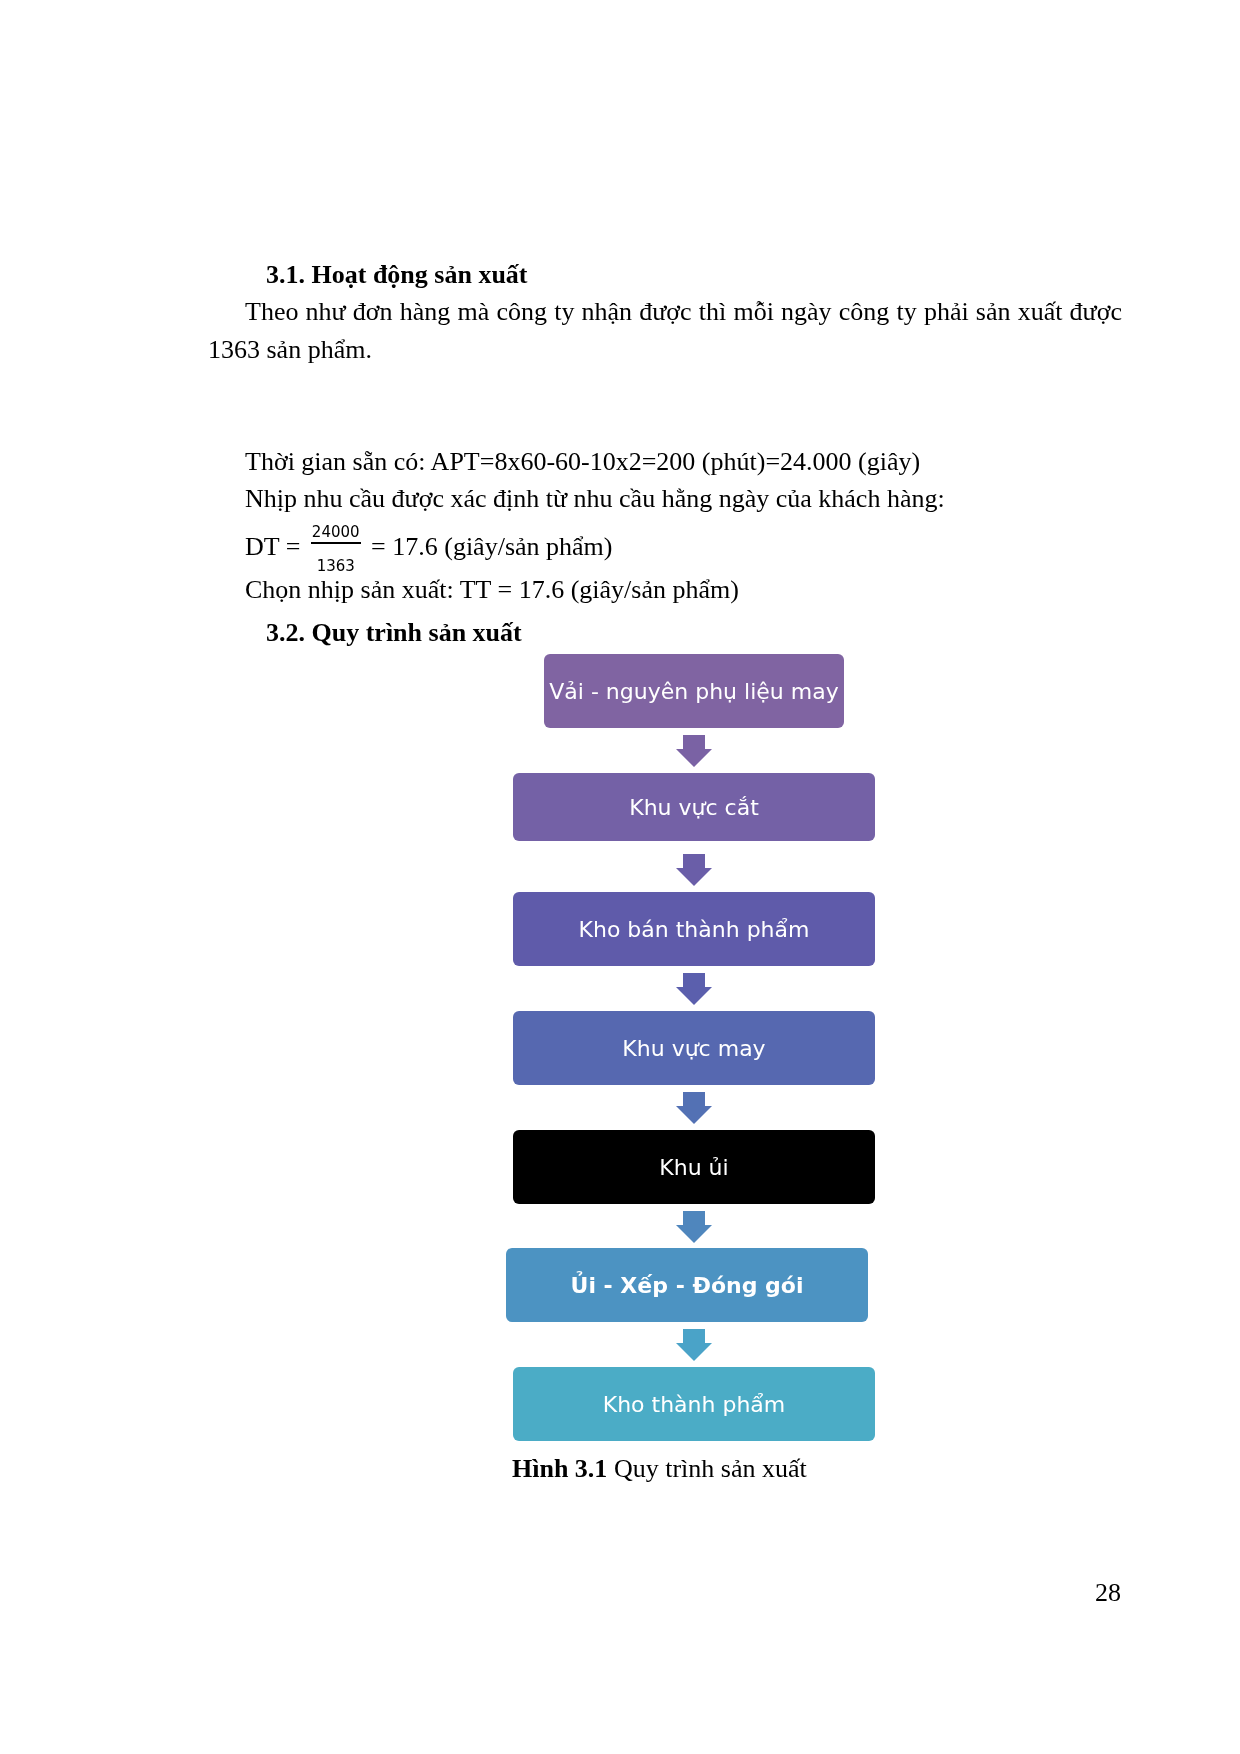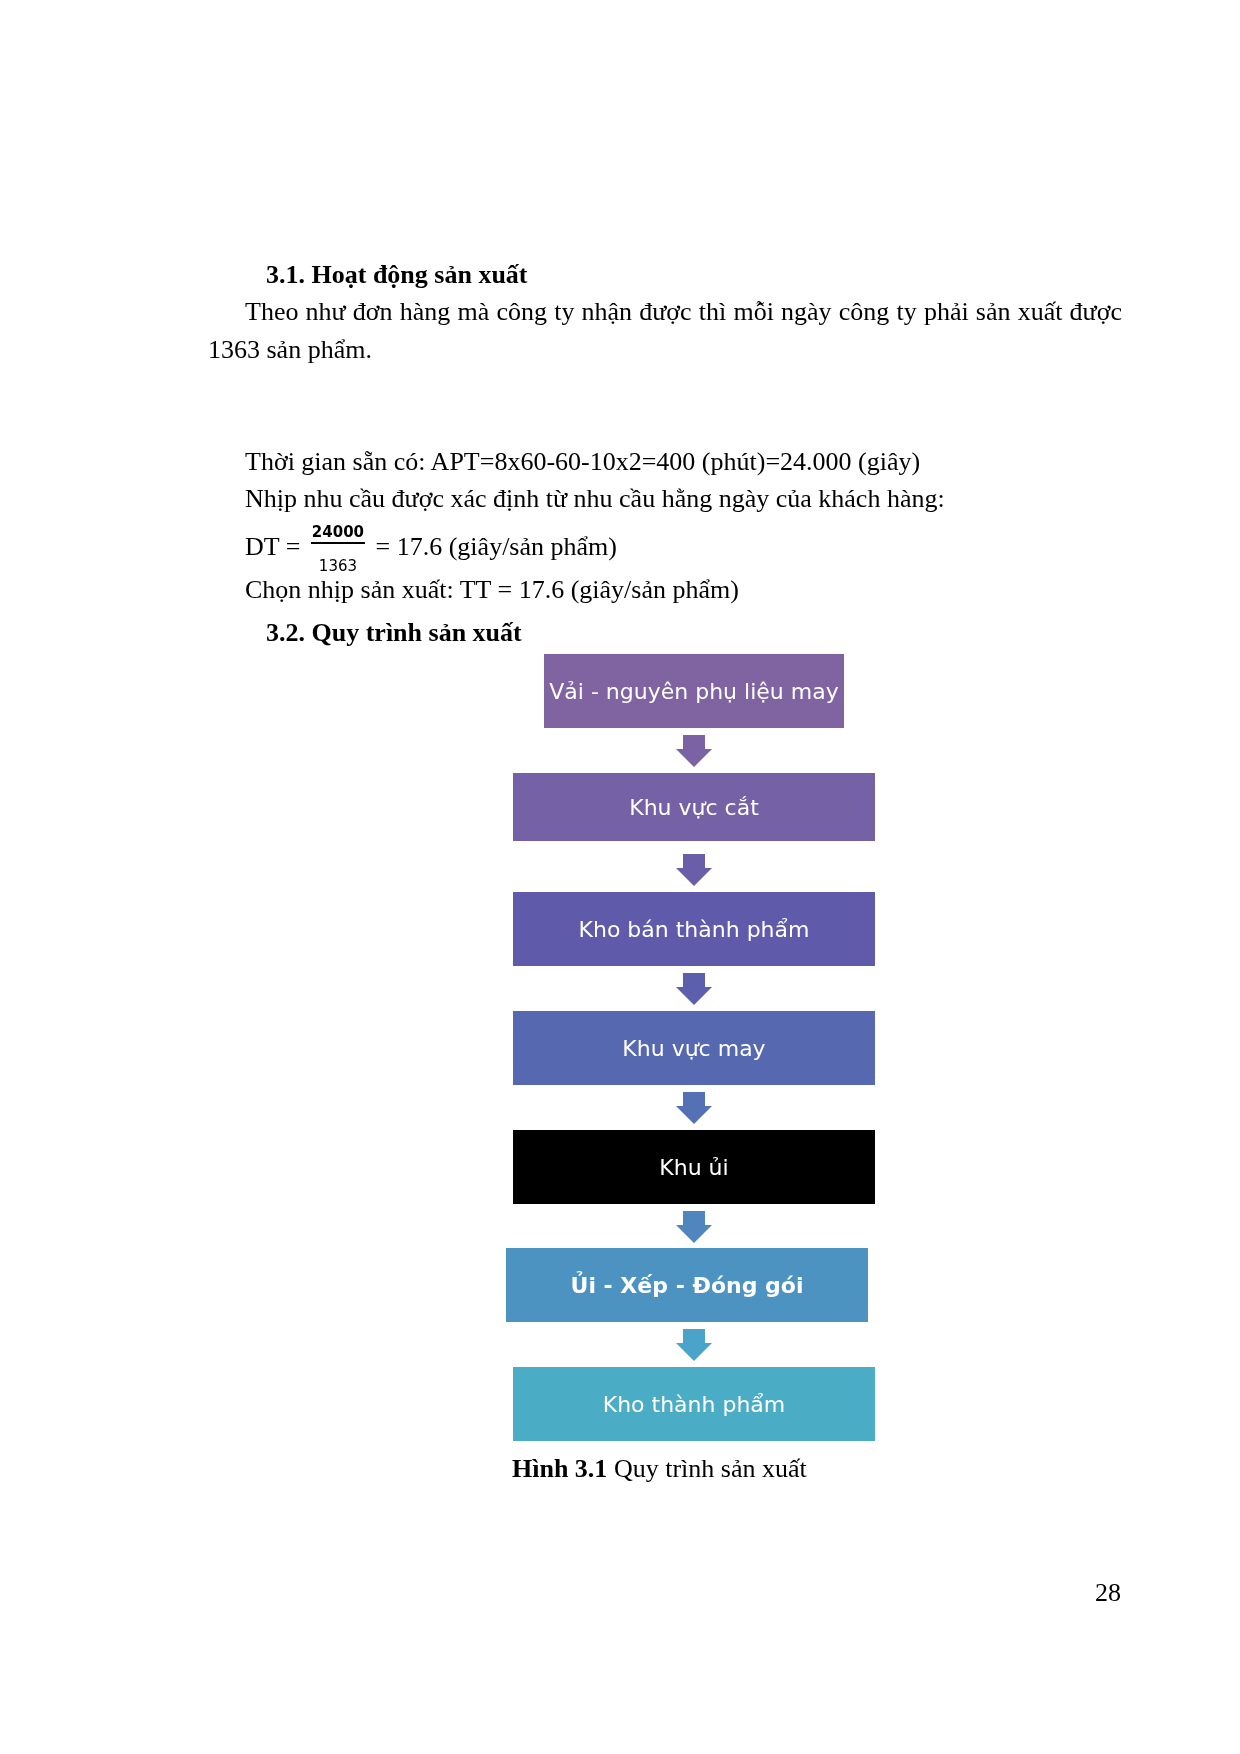--- a/index.html
+++ b/index.html
@@ -9,41 +9,41 @@
     .title { position: absolute; left: 208px; width: 914px; text-align: center;
              font-weight: bold; font-size: 26px; line-height: 37px; top: 178px;
              letter-spacing: 0.2px; }
     .h2 { position: absolute; left: 266px; font-weight: bold; font-size: 26px; line-height: 37px; }
     .para { position: absolute; left: 208px; width: 914px; font-size: 26px; line-height: 37.5px;
             text-align: justify; }
     .indent { text-indent: 37px; }
     .line { position: absolute; left: 245px; font-size: 26px; line-height: 37.5px; white-space: nowrap; }
     .frac { display: inline-block; vertical-align: middle; text-align: center; margin: 0 4px;
             font-family: "DejaVu Sans", sans-serif; font-size: 15px; line-height: 17px; }
-    .frac .num { display: block; border-bottom: 2px solid #000; padding: 0 1px 1px; font-weight: bold; }
+    .frac .num { display: block; border-bottom: 2px solid #000; padding: 0 1px 1px; }
     .frac .den { display: block; padding-top: 14px; }
-    .box { position: absolute; border-radius: 0; color: #ffffff;
+    .box { position: absolute; border-radius: 6px; color: #ffffff;
            font-family: "DejaVu Sans", "Liberation Sans", sans-serif; font-size: 22px;
            display: flex; align-items: center; justify-content: center; }
     .arrow { position: absolute; width: 36px; height: 32px; }
     .caption { position: absolute; left: 512px; top: 1453px; font-size: 26px; line-height: 32px; }
     .caption b { font-weight: bold; }
     .pagenum { position: absolute; left: 1095px; top: 1578px; font-size: 26px; line-height: 30px; }
   </style>
 </head>
 <body>
 
 <div class="page">
 
 
   <div class="h2" style="top:256px;">3.1. Hoạt động sản xuất</div>
 
   <div class="para indent" style="top:293px;">Theo như đơn hàng mà công ty nhận được thì mỗi ngày công ty phải sản xuất được 1363 sản phẩm.</div>
 
-  <div class="line" style="top:443px;">Thời gian sẵn có: APT=8x60-60-10x2=400 (phút)=24.000 (giây)</div>
+  <div class="line" style="top:443px;">Thời gian sẵn có: APT=8x60-60-10x2=200 (phút)=24.000 (giây)</div>
   <div class="line" style="top:480px;">Nhịp nhu cầu được xác định từ nhu cầu hằng ngày của khách hàng:</div>
 
   <div class="line" style="top:524px;">
     <span>DT =</span>
     <span class="frac">
       <span class="num">24000</span>
       <span class="den">1363</span>
     </span>
     <span>= 17.6 (giây/sản phẩm)</span>
   </div>

